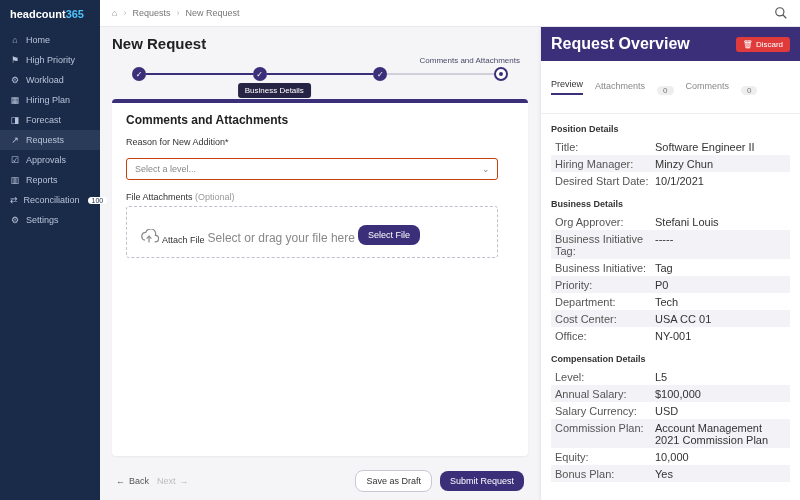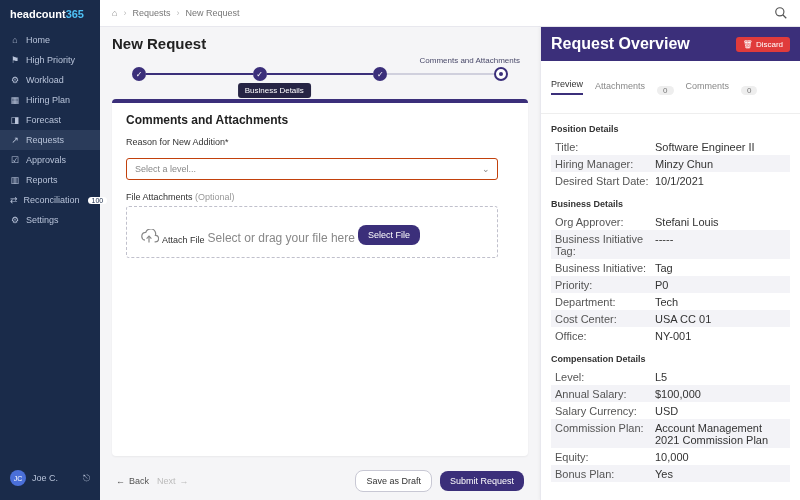--- a/index.html
+++ b/index.html
@@ -105,25 +105,20 @@
     </div>
   <div class="nav-item">
       <span class="ico">⇄</span>
       <span>Reconciliation</span>
       <span class="badge-n">100</span>
     </div>
   <div class="nav-item">
       <span class="ico">⚙</span>
       <span>Settings</span>
     </div>
-  <div class="user-row">
-    <span class="avatar">JC</span>
-    <span>Joe C.</span>
-    <span class="logout">⎋</span>
-  </div>
 </div>
 
 <div class="main">
   <div class="topbar">
     <span>⌂</span>
     <span class="bc-sep">›</span>
     <span>Requests</span>
     <span class="bc-sep">›</span>
     <span>New Request</span>
     <span class="search-ico">

